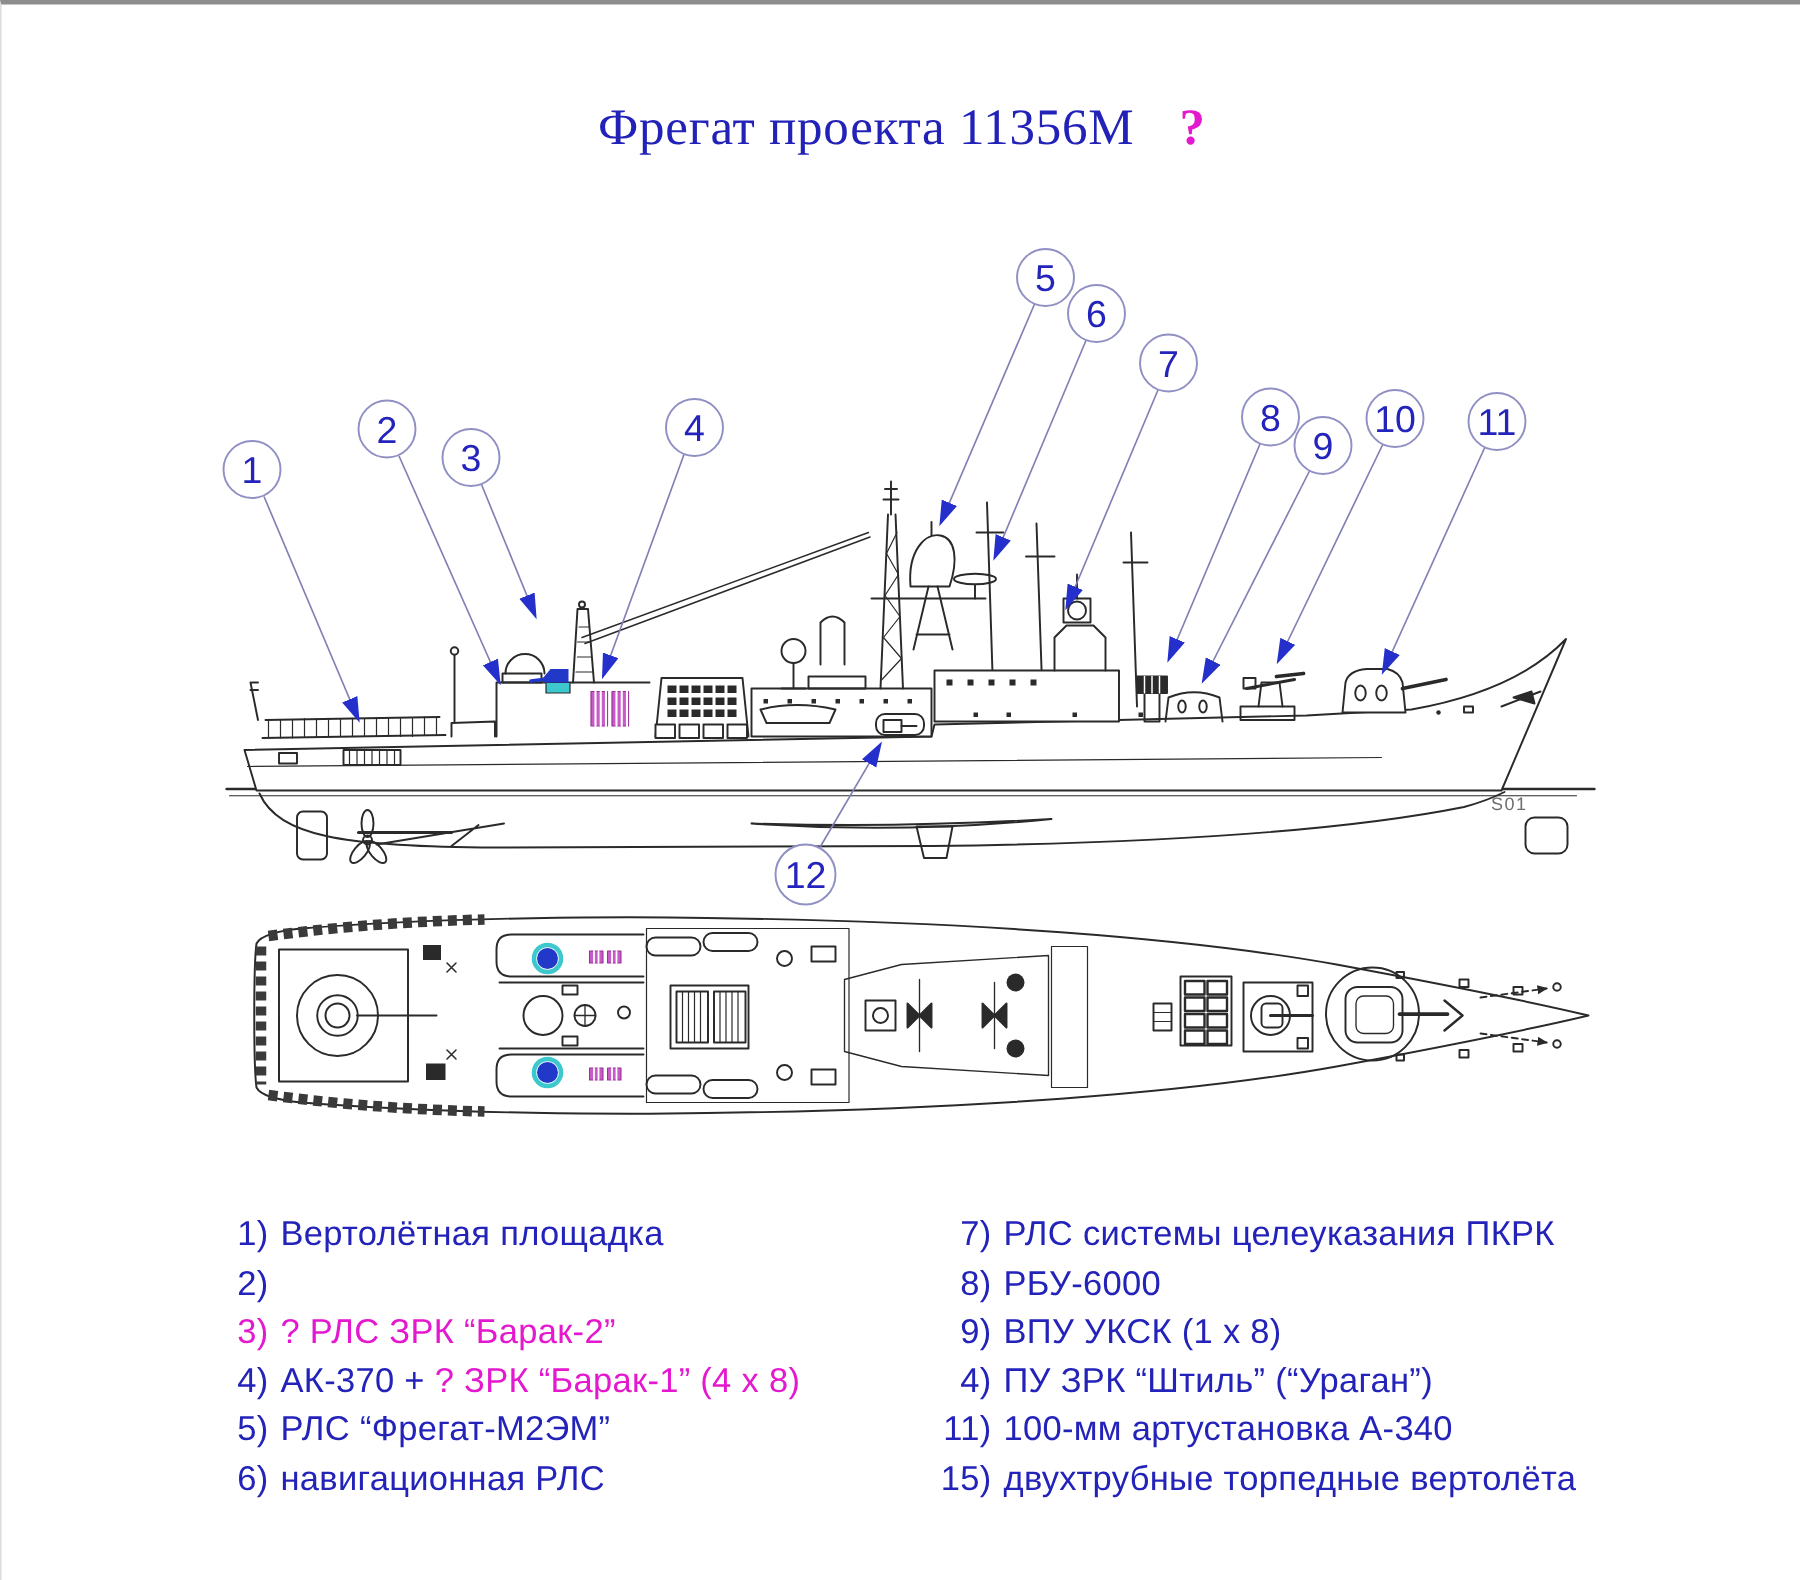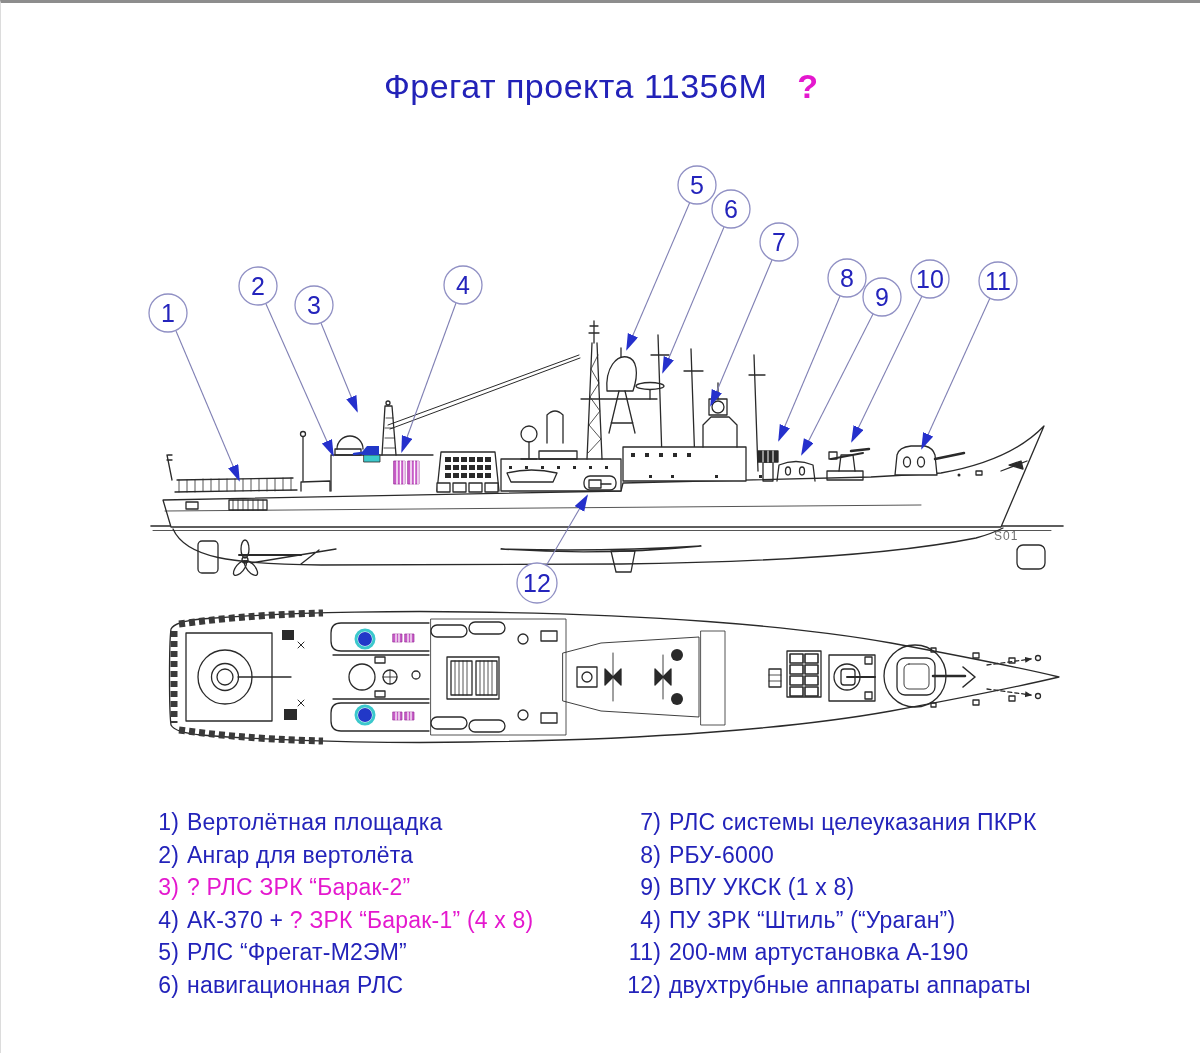--- a/index.html
+++ b/index.html
@@ -6,21 +6,21 @@
   #page{
     position:relative;width:1200px;height:1053px;background:#ffffff;
     margin:0 auto;overflow:hidden;
     border-top:3px solid #8d8d8d;border-right:2px solid #b8b0a8;
     border-bottom:2px solid #989088;border-left:1px solid #dcdcdc;
     font-family:"Liberation Sans",sans-serif;
   }
   #title-row{
     position:absolute;top:64px;left:0;width:100%;
     display:flex;justify-content:center;align-items:flex-start;
-    box-sizing:border-box;
+    box-sizing:border-box;font-family:Liberation Serif, serif;
   }
   #title-row .t{font-size:34px;color:#2222b8;letter-spacing:.5px;}
   #title-row .q{font-size:34px;color:#e418ce;font-weight:bold;margin-left:30px;}
   #diagram{position:absolute;left:0;top:0;width:1200px;height:800px;}
   .legend{
     position:absolute;font-size:23px;color:#2323ba;line-height:32.5px;
     letter-spacing:.2px;white-space:nowrap;
   }
   #legend-left{left:144px;top:803px;}
   #legend-right{left:616px;top:803px;}
@@ -442,21 +442,20 @@
     </g>
   </svg>
 
   <div id="legend-left" class="legend">
     <div class="row">
         <span class="num">1)</span>
         <span><span>Вертолётная площадка</span><span class="mag"></span></span>
       </div>
     <div class="row">
         <span class="num">2)</span>
-        <span><span>Ангар для вертолёта</span><span class="mag"></span></span>
       </div>
     <div class="row allmag">
         <span class="num">3)</span>
         <span><span>? РЛС ЗРК “Барак-2”</span><span class="mag"></span></span>
       </div>
     <div class="row">
         <span class="num">4)</span>
         <span><span>АК-370 + </span><span class="mag">? ЗРК “Барак-1” (4 x 8)</span></span>
       </div>
     <div class="row">
@@ -481,21 +480,21 @@
     <div class="row">
         <span class="num">9)</span>
         <span><span>ВПУ УКСК (1 x 8)</span><span class="mag"></span></span>
       </div>
     <div class="row">
         <span class="num">4)</span>
         <span><span>ПУ ЗРК “Штиль” (“Ураган”)</span><span class="mag"></span></span>
       </div>
     <div class="row">
         <span class="num">11)</span>
-        <span><span>200-мм артустановка А-190</span><span class="mag"></span></span>
-      </div>
-    <div class="row">
-        <span class="num">12)</span>
-        <span><span>двухтрубные аппараты аппараты</span><span class="mag"></span></span>
+        <span><span>100-мм артустановка А-340</span><span class="mag"></span></span>
+      </div>
+    <div class="row">
+        <span class="num">15)</span>
+        <span><span>двухтрубные торпедные вертолёта</span><span class="mag"></span></span>
       </div>
   </div>
 
 </div>
 
 </body></html>

